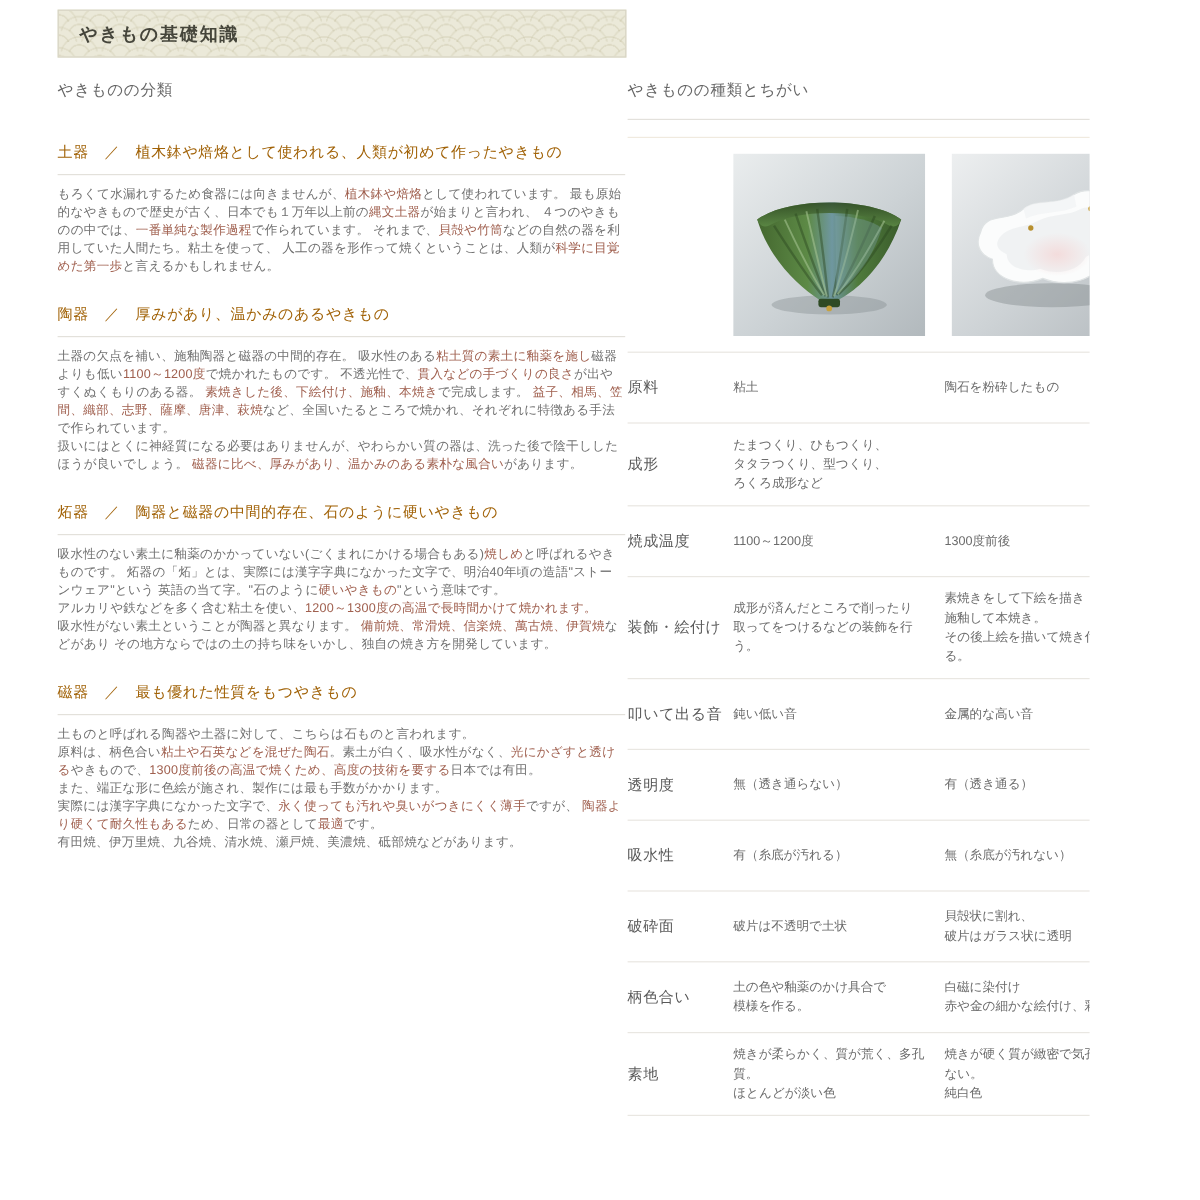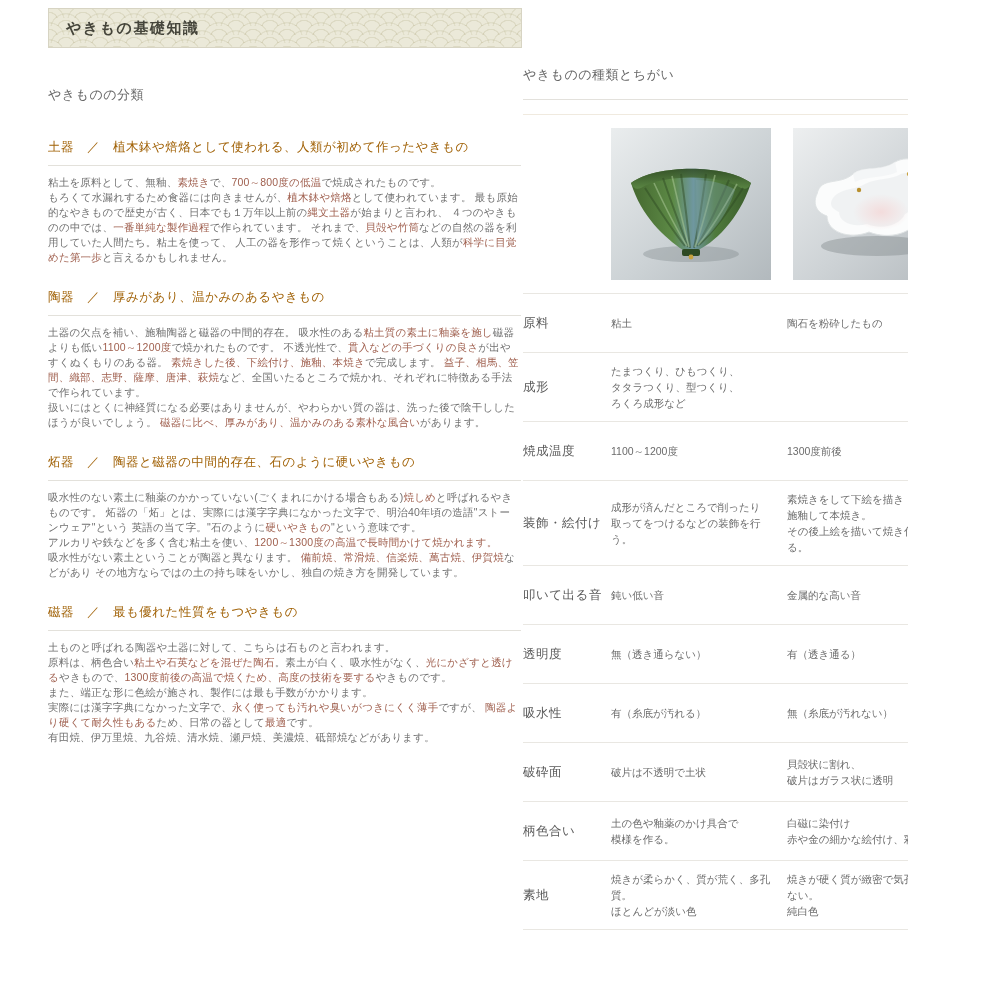--- a/index.html
+++ b/index.html
@@ -19,21 +19,21 @@
     background-size:34px 17px,34px 17px;
     background-position:0 0,17px 9px;
     display:flex;align-items:center;padding-left:17px;
   }
   .banner-title{font-size:15px;font-weight:bold;color:#45453b;letter-spacing:1.5px;}
 
   
   .left-col{position:absolute;left:48px;top:66px;width:473px;}
   .right-col{position:absolute;left:523px;top:66px;width:430px;}
   .col-title{font-size:13px;font-weight:normal;color:#666;margin:0;letter-spacing:.5px;}
-  .left-col .col-title{margin-bottom:35px;margin-top:20px;}
+  .left-col .col-title{margin-bottom:35px;}
   .right-col .col-title{margin-bottom:15px;}
 
   
   .sec{margin-bottom:24px;}
   .sec-head{font-size:12.5px;font-weight:normal;color:#a16207;margin:0 0 9px 0;letter-spacing:.5px;}
   .sec-rule{border:none;border-top:1px solid #e3e1db;margin:0 0 9px 0;}
   .para{margin:0;font-size:10.5px;line-height:15px;color:#707070;letter-spacing:.2px;}
   .para .accent{color:#a0604f;}
 
   
@@ -59,21 +59,20 @@
   <div class="banner">
     <span class="banner-title">やきもの基礎知識</span>
   </div>
 
   <div class="left-col">
     <h2 class="col-title">やきものの分類</h2>
 
     <div class="sec">
       <h3 class="sec-head">土器　／　植木鉢や焙烙として使われる、人類が初めて作ったやきもの</h3>
       <hr class="sec-rule">
-      <p class="para"><span>粘土を原料として、無釉、</span><span class="accent">素焼き</span><span>で、</span><span class="accent">700～800度の低温</span><span>で焼成されたものです。</span></p>
       <p class="para"><span>もろくて水漏れするため食器には向きませんが、</span><span class="accent">植木鉢や焙烙</span><span>として使われています。 最も原始的なやきもので歴史が古く、日本でも１万年以上前の</span><span class="accent">縄文土器</span><span>が始まりと言われ、 ４つのやきものの中では、</span><span class="accent">一番単純な製作過程</span><span>で作られています。 それまで、</span><span class="accent">貝殻や竹筒</span><span>などの自然の器を利用していた人間たち。粘土を使って、 人工の器を形作って焼くということは、人類が</span><span class="accent">科学に目覚めた第一歩</span><span>と言えるかもしれません。</span></p>
     </div>
 
     <div class="sec">
       <h3 class="sec-head">陶器　／　厚みがあり、温かみのあるやきもの</h3>
       <hr class="sec-rule">
       <p class="para"><span>土器の欠点を補い、施釉陶器と磁器の中間的存在。 吸水性のある</span><span class="accent">粘土質の素土に釉薬を施し</span><span>磁器よりも低い</span><span class="accent">1100～1200度</span><span>で焼かれたものです。 不透光性で、</span><span class="accent">貫入などの手づくりの良さ</span><span>が出やすくぬくもりのある器。 </span><span class="accent">素焼きした後、下絵付け、施釉、本焼き</span><span>で完成します。 </span><span class="accent">益子、相馬、笠間、織部、志野、薩摩、唐津、萩焼</span><span>など、全国いたるところで焼かれ、それぞれに特徴ある手法で作られています。</span></p>
       <p class="para"><span>扱いにはとくに神経質になる必要はありませんが、やわらかい質の器は、洗った後で陰干ししたほうが良いでしょう。 </span><span class="accent">磁器に比べ、厚みがあり、温かみのある素朴な風合い</span><span>があります。</span></p>
     </div>
 
@@ -82,21 +81,21 @@
       <hr class="sec-rule">
       <p class="para"><span>吸水性のない素土に釉薬のかかっていない(ごくまれにかける場合もある)</span><span class="accent">焼しめ</span><span>と呼ばれるやきものです。 炻器の「炻」とは、実際には漢字字典になかった文字で、明治40年頃の造語"ストーンウェア"という 英語の当て字。"石のように</span><span class="accent">硬いやきもの</span><span>"という意味です。</span></p>
       <p class="para"><span>アルカリや鉄などを多く含む粘土を使い、</span><span class="accent">1200～1300度の高温で長時間かけて焼かれます。</span></p>
       <p class="para"><span>吸水性がない素土ということが陶器と異なります。 </span><span class="accent">備前焼、常滑焼、信楽焼、萬古焼、伊賀焼</span><span>などがあり その地方ならではの土の持ち味をいかし、独自の焼き方を開発しています。</span></p>
     </div>
 
     <div class="sec">
       <h3 class="sec-head">磁器　／　最も優れた性質をもつやきもの</h3>
       <hr class="sec-rule">
       <p class="para"><span>土ものと呼ばれる陶器や土器に対して、こちらは石ものと言われます。</span></p>
-      <p class="para"><span>原料は、柄色合い</span><span class="accent">粘土や石英などを混ぜた陶石</span><span>。素土が白く、吸水性がなく、</span><span class="accent">光にかざすと透ける</span><span>やきもので、</span><span class="accent">1300度前後の高温で焼くため、高度の技術を要する</span><span>やきものです。</span></p>
+      <p class="para"><span>原料は、柄色合い</span><span class="accent">粘土や石英などを混ぜた陶石</span><span>。素土が白く、吸水性がなく、</span><span class="accent">光にかざすと透ける</span><span>やきもので、</span><span class="accent">1300度前後の高温で焼くため、高度の技術を要する</span><span>日本では有田。</span></p>
       <p class="para"><span>また、端正な形に色絵が施され、製作には最も手数がかかります。</span></p>
       <p class="para"><span>実際には漢字字典になかった文字で、</span><span class="accent">永く使っても汚れや臭いがつきにくく薄手</span><span>ですが、 </span><span class="accent">陶器より硬くて耐久性もある</span><span>ため、日常の器として</span><span class="accent">最適</span><span>です。</span></p>
       <p class="para"><span>有田焼、伊万里焼、九谷焼、清水焼、瀬戸焼、美濃焼、砥部焼などがあります。</span></p>
     </div>
   </div>
 
   <div class="right-col">
     <h2 class="col-title">やきものの種類とちがい</h2>
     <hr class="title-rule">
 

